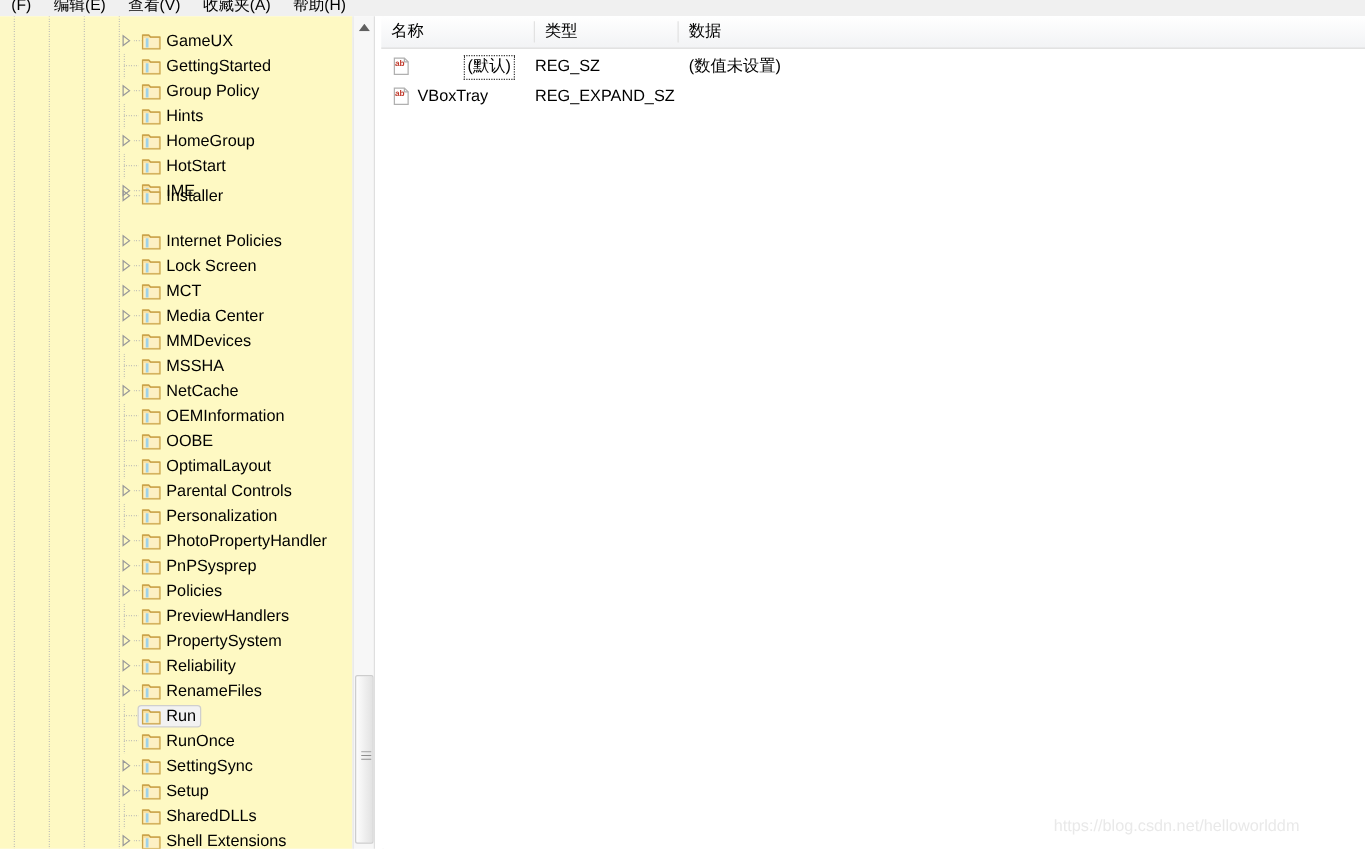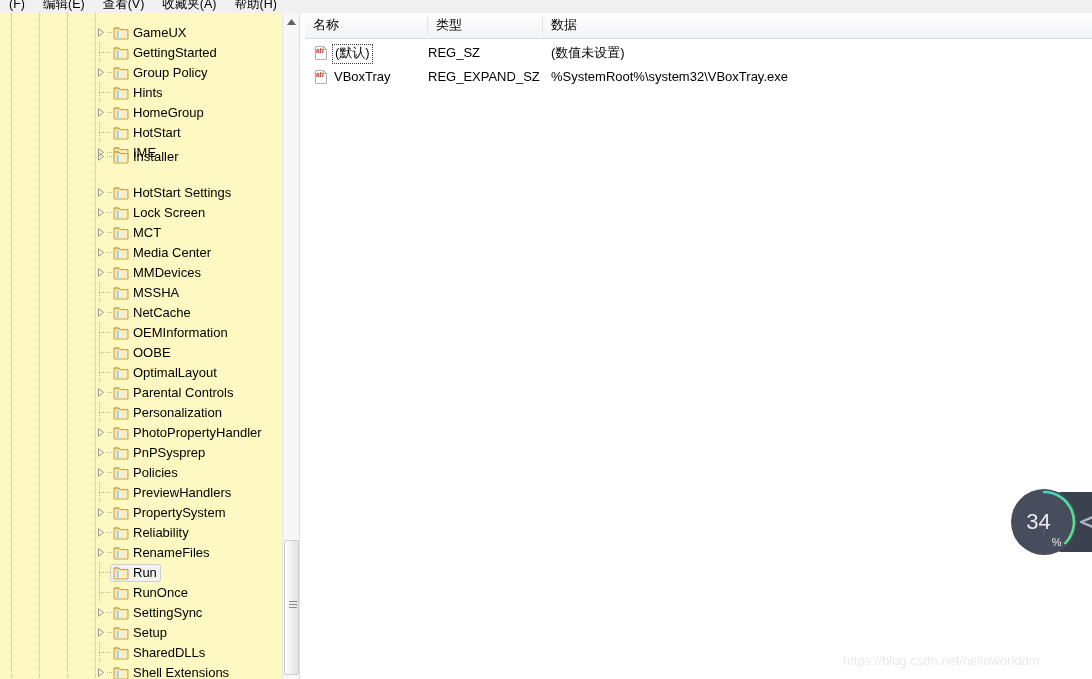--- a/index.html
+++ b/index.html
@@ -120,21 +120,21 @@
     position:absolute;top:4px;width:1px;height:17px;background:#e2e2e2;
   }
 
   .lrow{position:absolute;left:0;width:787px;height:22px;}
   .lrow .vicon{position:absolute;left:8px;top:3px;width:16px;height:16px;}
   .lrow .vname{
     position:absolute;left:27px;top:0;height:22px;line-height:22px;font-size:13px;
     padding:0 2px;
   }
   .lrow .vname.focused{
-    border:1px dotted #3c3c3c;height:18px;line-height:16px;top:2px;
+    border:1px dotted #3c3c3c;height:18px;line-height:16px;top:2px;margin-left:39px;
   }
   .lrow .vtype{position:absolute;left:123px;top:0;height:22px;line-height:22px;font-size:13px;}
   .lrow .vdata{position:absolute;left:246px;top:0;height:22px;line-height:22px;font-size:13px;}
 
   
   #widget{position:absolute;left:1009px;top:474px;width:83px;height:70px;}
   #widget .panel{
     position:absolute;left:42px;top:5px;width:62px;height:60px;
     background:#3c4150;border-radius:10px;
   }
@@ -311,21 +311,21 @@
           </div>
           <div class="elbow" style="left: 107px;">
             <div class="h" style="width:6px;"></div>
           </div>
           <div class="folder"><svg width="16" height="14" viewBox="0 0 16 14">
               <path d="M1 2 h5 l1.4 1.6 H15 V13 H1 Z" fill="#f6dd9b" stroke="#c9a24a" stroke-width="1"></path>
               <path d="M2 4.2 h12 V12.2 H2 Z" fill="#fdf0c4" stroke="none"></path>
               <rect x="3.6" y="4.6" width="2.2" height="7.4" fill="#9fd2e8"></rect>
               <path d="M1 2 h5 l1.4 1.6 H15" fill="none" stroke="#c9a24a" stroke-width="1"></path>
             </svg></div>
-          <div class="tlabel">HotStart Settings</div>
+          <div class="tlabel">Internet Policies</div>
         </div>
         <div class="trow" style="top: 190px;">
           <div class="twist">
             <svg width="11" height="11" viewBox="0 0 11 11">
               <polygon points="3.5,1.6 8.6,5.5 3.5,9.4" fill="none" stroke="#9a9a9a" stroke-width="1"></polygon>
             </svg>
           </div>
           <div class="elbow" style="left: 107px;">
             <div class="h" style="width:6px;"></div>
           </div>
@@ -731,47 +731,20 @@
           <div class="vdata">(数值未设置)</div>
         </div>
         <div class="lrow" style="top: 53px;">
           <div class="vicon"><svg width="16" height="16" viewBox="0 0 16 16">
               <path d="M2.5 1.5 h8 l3 3 v10 h-11 Z" fill="#ffffff" stroke="#b0b0b0" stroke-width="1"></path>
               <path d="M10.5 1.5 v3 h3" fill="none" stroke="#b0b0b0" stroke-width="1"></path>
               <text x="3" y="8.2" font-family="Liberation Sans, sans-serif" font-size="6.6" font-weight="bold" fill="#c0392b">ab</text>
             </svg></div>
           <div class="vname">VBoxTray</div>
           <div class="vtype">REG_EXPAND_SZ</div>
-          <div class="vdata">%SystemRoot%\system32\VBoxTray.exe</div>
         </div>
       </div>
   </div>
 
-  <div id="widget">
-    <div class="panel">
-      <div class="chev">
-        <svg width="22" height="20" viewBox="0 0 22 20">
-          <path d="M18 5 L6 10 L18 15" fill="none" stroke="#aeb4c2" stroke-width="2.4" stroke-linecap="round" stroke-linejoin="round"></path>
-        </svg>
-      </div>
-    </div>
-    <div class="dial">
-      <svg width="70" height="70" viewBox="0 0 70 70">
-        <defs>
-          <linearGradient id="arcgrad" x1="0" y1="0" x2="1" y2="1">
-            <stop offset="0%" stop-color="#3fd6c8"></stop>
-            <stop offset="100%" stop-color="#5fe07a"></stop>
-          </linearGradient>
-        </defs>
-        <circle cx="35" cy="35" r="33" fill="#474d5c"></circle>
-        <path d="M35 5 A30 30 0 0 1 56.2 56.2" fill="none" stroke="url(#arcgrad)" stroke-width="2.6" stroke-linecap="round"></path>
-        <line x1="35" y1="42" x2="35" y2="50" stroke="#5a6070" stroke-width="1.2"></line>
-      </svg>
-    </div>
-    <div class="pct">
-      <span>34</span>
-        <span class="unit">%</span>
-    </div>
-  </div>
 
 </div>
 
 <div id="watermark">https://blog.csdn.net/helloworlddm</div>
 
 </body></html>

